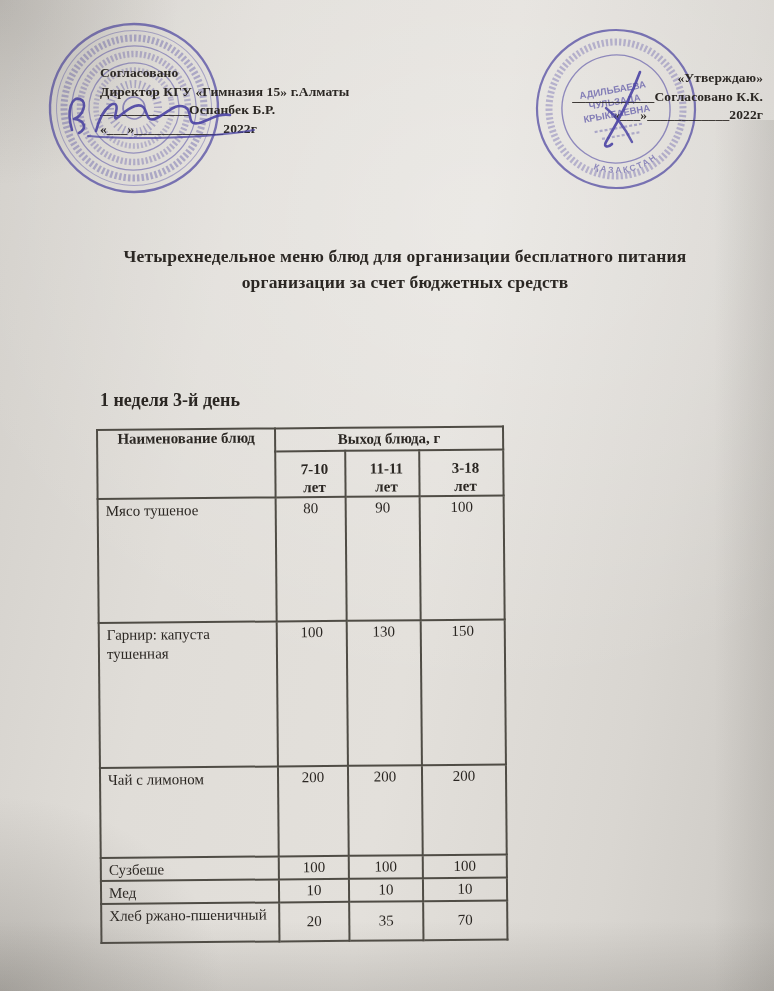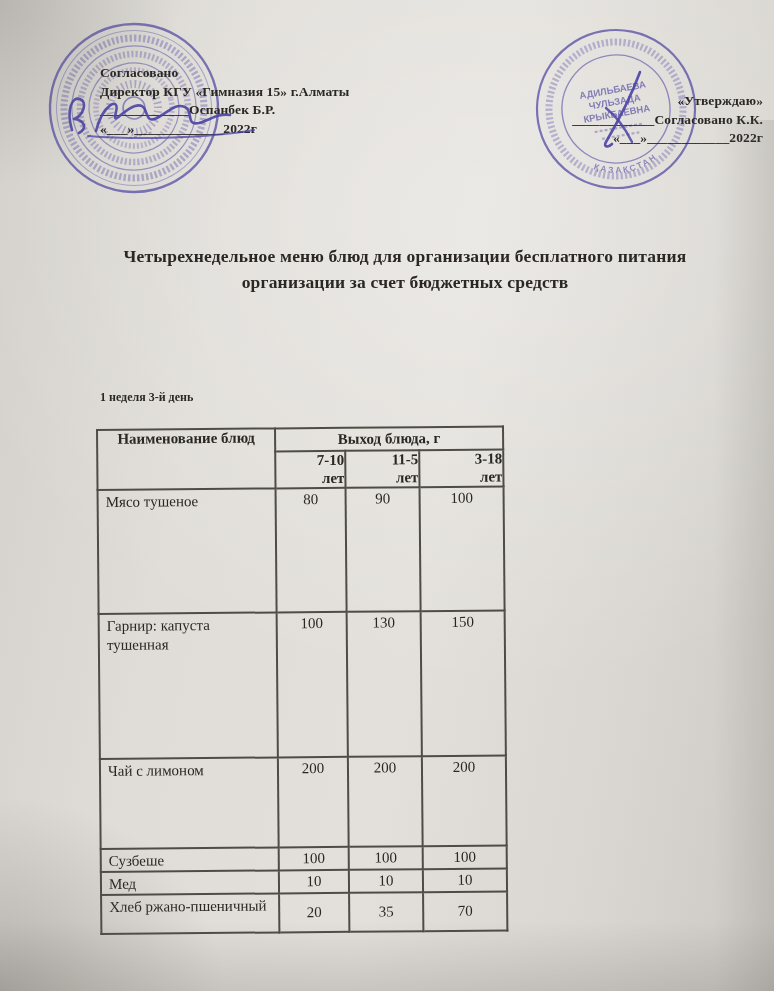--- a/index.html
+++ b/index.html
@@ -22,21 +22,21 @@
     background:radial-gradient(115% 115% at 0% 100%, rgba(88,84,78,.30), rgba(88,84,78,0) 65%); }
   .shade-b { left:0; right:0; bottom:0; height:70px;
     background:linear-gradient(180deg, rgba(96,92,86,0), rgba(96,92,86,.20)); }
   .shade-r { right:0; top:120px; bottom:0; width:60px;
     background:linear-gradient(270deg, rgba(104,100,94,.16), rgba(104,100,94,0)); }
 
   
   .approval { position:absolute; z-index:3; font-weight:bold; font-size:13.5px;
     line-height:18.5px; color:var(--ink,#2b2723); letter-spacing:.1px; white-space:nowrap; }
   .approval-left  { left:100px; top:64px; }
-  .approval-right { right:11px; top:69px; text-align:right;margin-top:23px; }
+  .approval-right { right:11px; top:69px; text-align:right; }
 
   
   .stamp { position:absolute; z-index:1; opacity:.78; }
   .stamp-left  { left:46px;  top:20px; }
   .stamp-right { left:533px; top:26px; }
   .stamp circle, .stamp path.ring, .stamp line { fill:none; stroke:var(--stamp,#5a53a6); }
   .stamp text { fill:var(--stamp,#5a53a6); font-family:"Liberation Sans","DejaVu Sans",sans-serif;
     font-weight:bold; }
 
   
@@ -44,32 +44,32 @@
   .sig path { fill:none; stroke:var(--sig,#4a43a4); stroke-linecap:round; stroke-linejoin:round; }
   .sig-left  { left:58px;  top:86px; }
   .sig-right { left:594px; top:68px; }
 
   
   .doc-title { position:absolute; z-index:3; left:60px; top:244px; width:690px;
     text-align:center; font-weight:bold; font-size:17.5px; line-height:25.5px;
     color:var(--ink,#2b2723); letter-spacing:.2px; }
 
   .section-label { position:absolute; z-index:3; left:100px; top:390px;
-    font-weight:bold; font-size:12px; color:var(--ink,#2b2723); }
+    font-weight:bold; font-size:18px; color:var(--ink,#2b2723); }
 
   
   .menu { position:absolute; z-index:3; left:96px; top:429px; border-collapse:collapse;
     table-layout:fixed; color:var(--ink,#2b2723); font-size:15px;
     transform:rotate(-0.5deg); transform-origin:top left; }
   .menu th, .menu td { border:2px solid var(--border,#4f4c45); vertical-align:top;
     font-weight:normal; overflow:hidden; }
   .menu th { font-weight:bold; }
   .name-header { text-align:center; vertical-align:middle; padding:0 4px; }
   .group-header { text-align:center; height:22px; padding:0; line-height:21px; }
-  .age-header { text-align:right; padding:0 0 0 8px; line-height:17.5px; }
+  .age-header { text-align:center; padding:9px 0 0 8px; line-height:17.5px; }
   .dish-cell { padding:2px 4px 0 7px; line-height:19px; }
   .value-cell { text-align:center; padding-top:2px; }
   .bold { font-weight:bold; }
   .short-row .value-cell { vertical-align:middle; padding-top:0; }
 </style>
 </head>
 <body>
 
 <div class="page" style="--ink: #2b2723; --stamp: #5a53a6; --sig: #4a43a4; --border: #4f4c45;">
   <div class="content">
@@ -148,21 +148,21 @@
           <tr style="height: 22px;">
             <th class="name-header" rowspan="2">Наименование блюд</th>
             <th class="group-header" colspan="3">Выход блюда, г</th>
           </tr>
           <tr style="height: 37px;">
             <th class="age-header">
               <div>7-10</div>
               <div>лет</div>
             </th>
             <th class="age-header">
-              <div>11-5</div>
+              <div>11-11</div>
               <div>лет</div>
             </th>
             <th class="age-header">
               <div>3-18</div>
               <div>лет</div>
             </th>
           </tr>
         </thead>
         <tbody>
           <tr style="height: 124px;">

